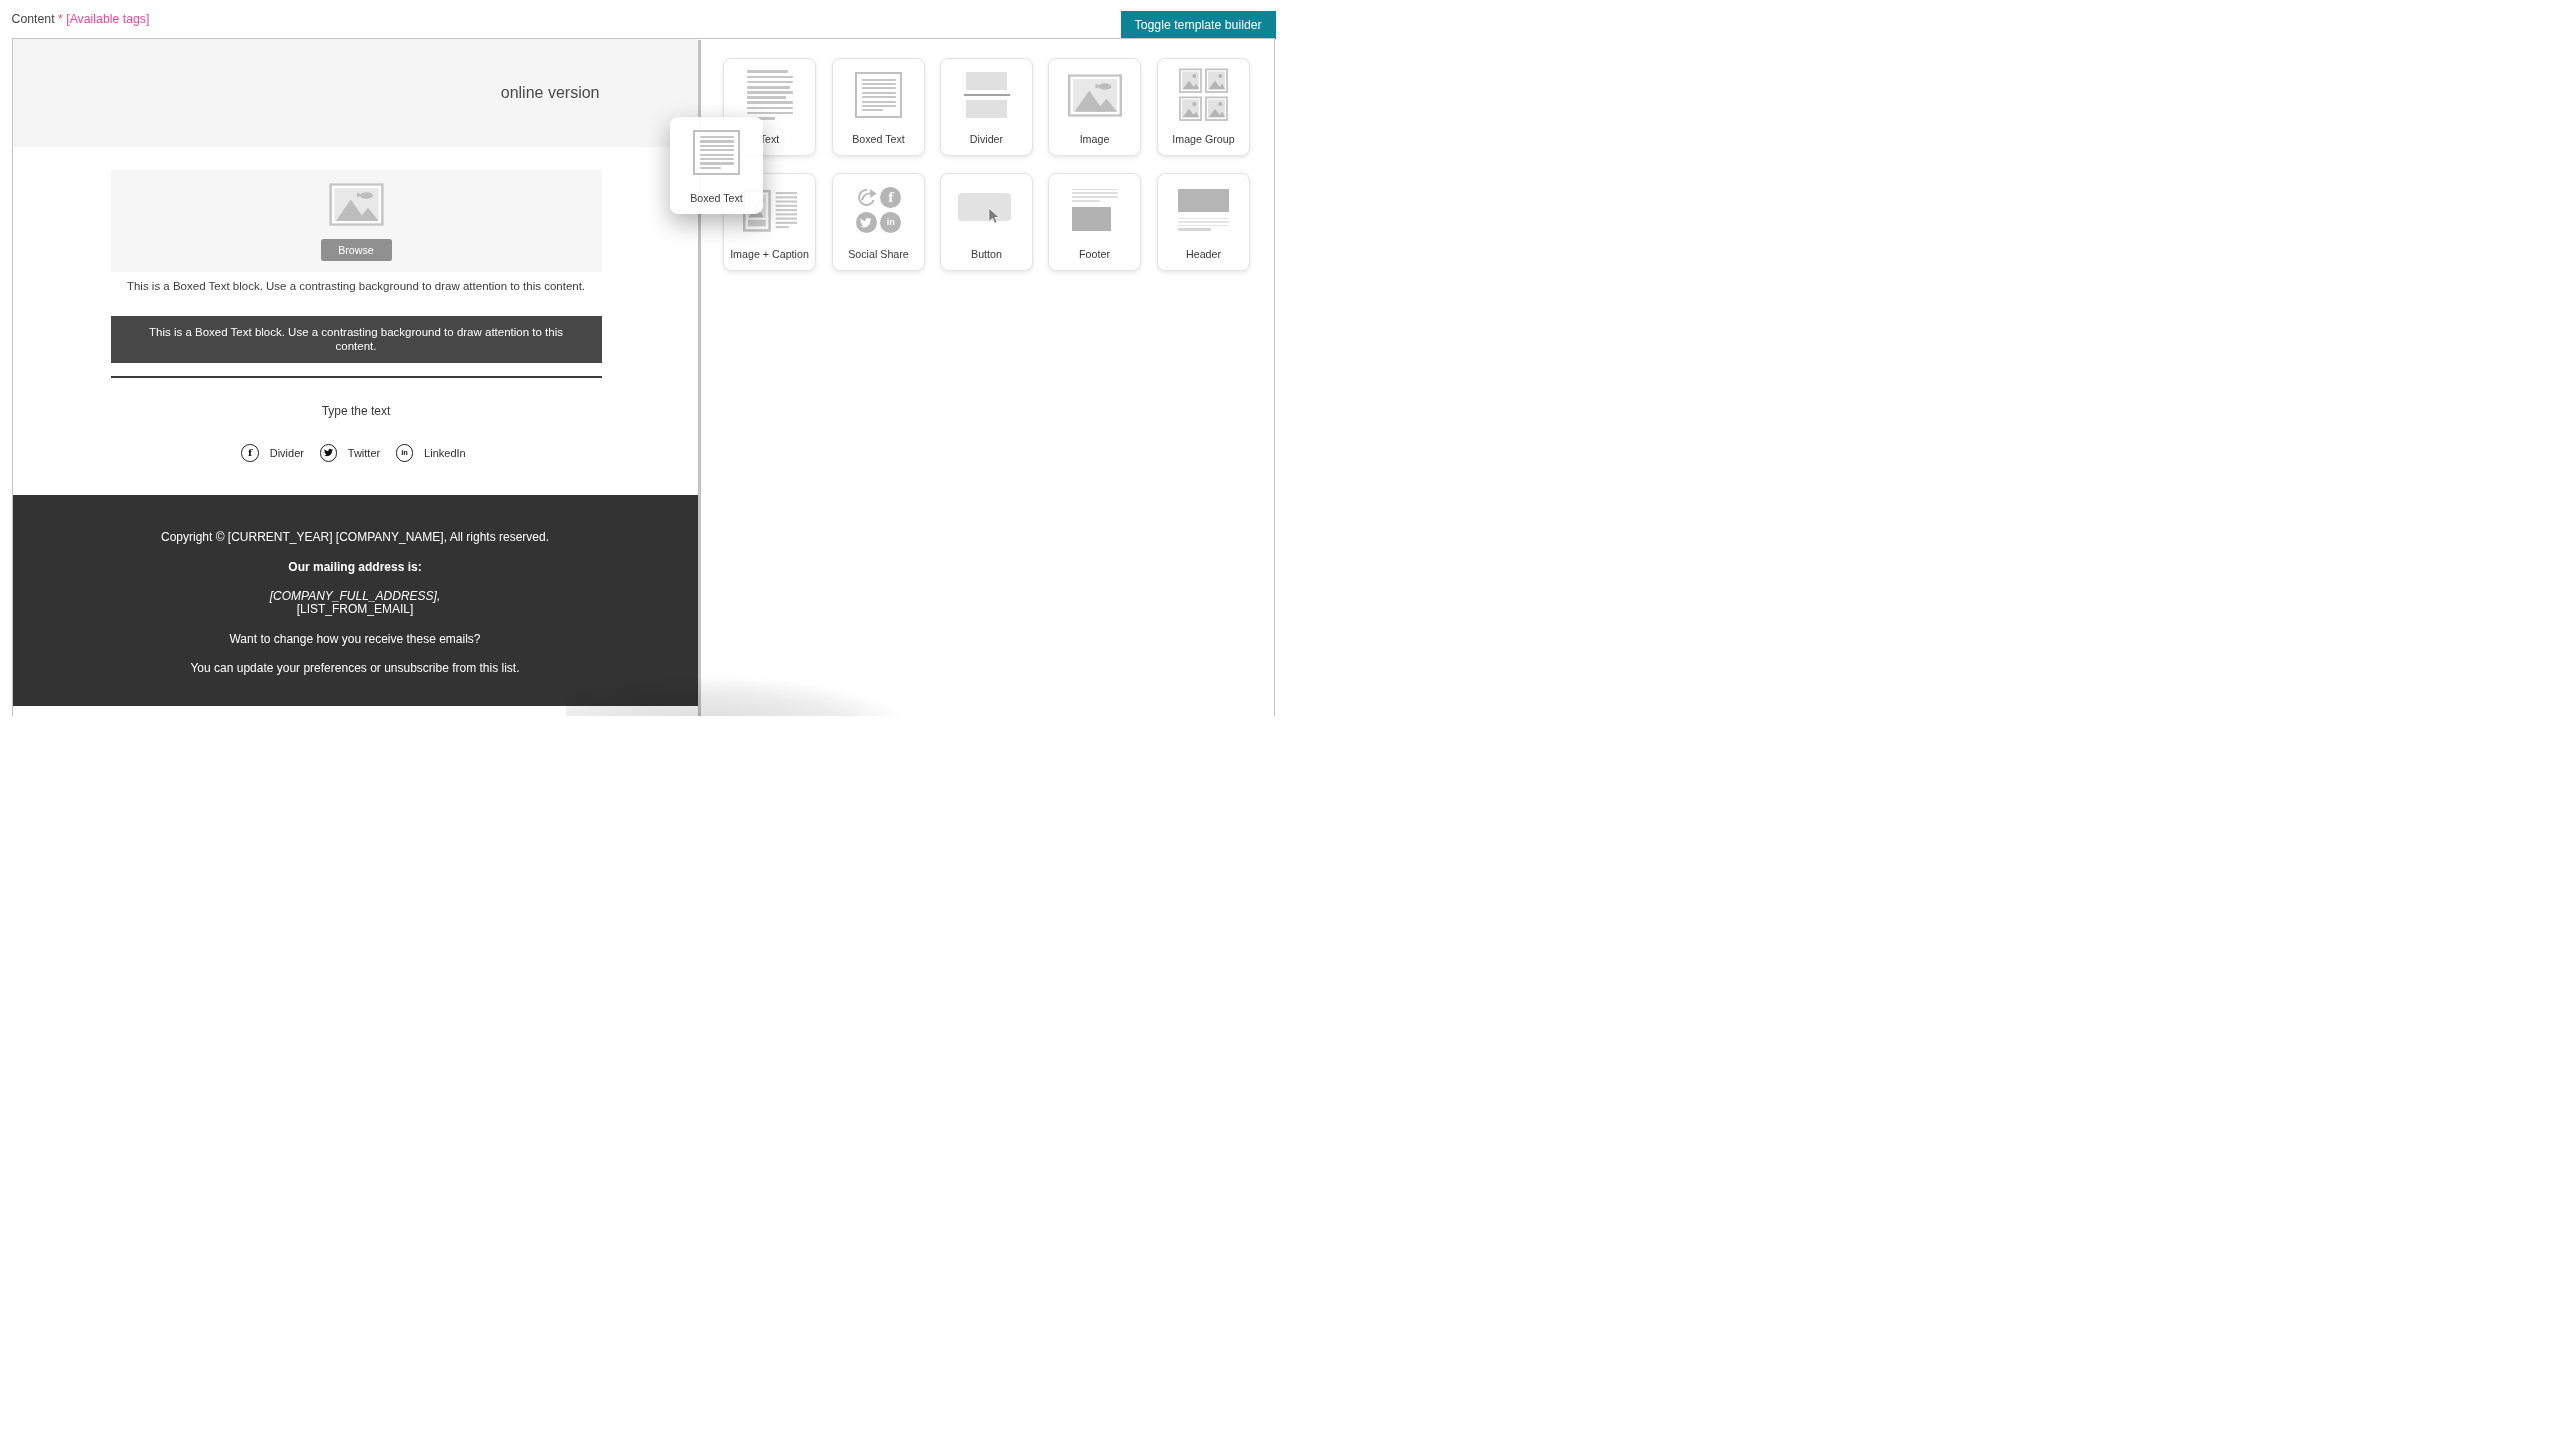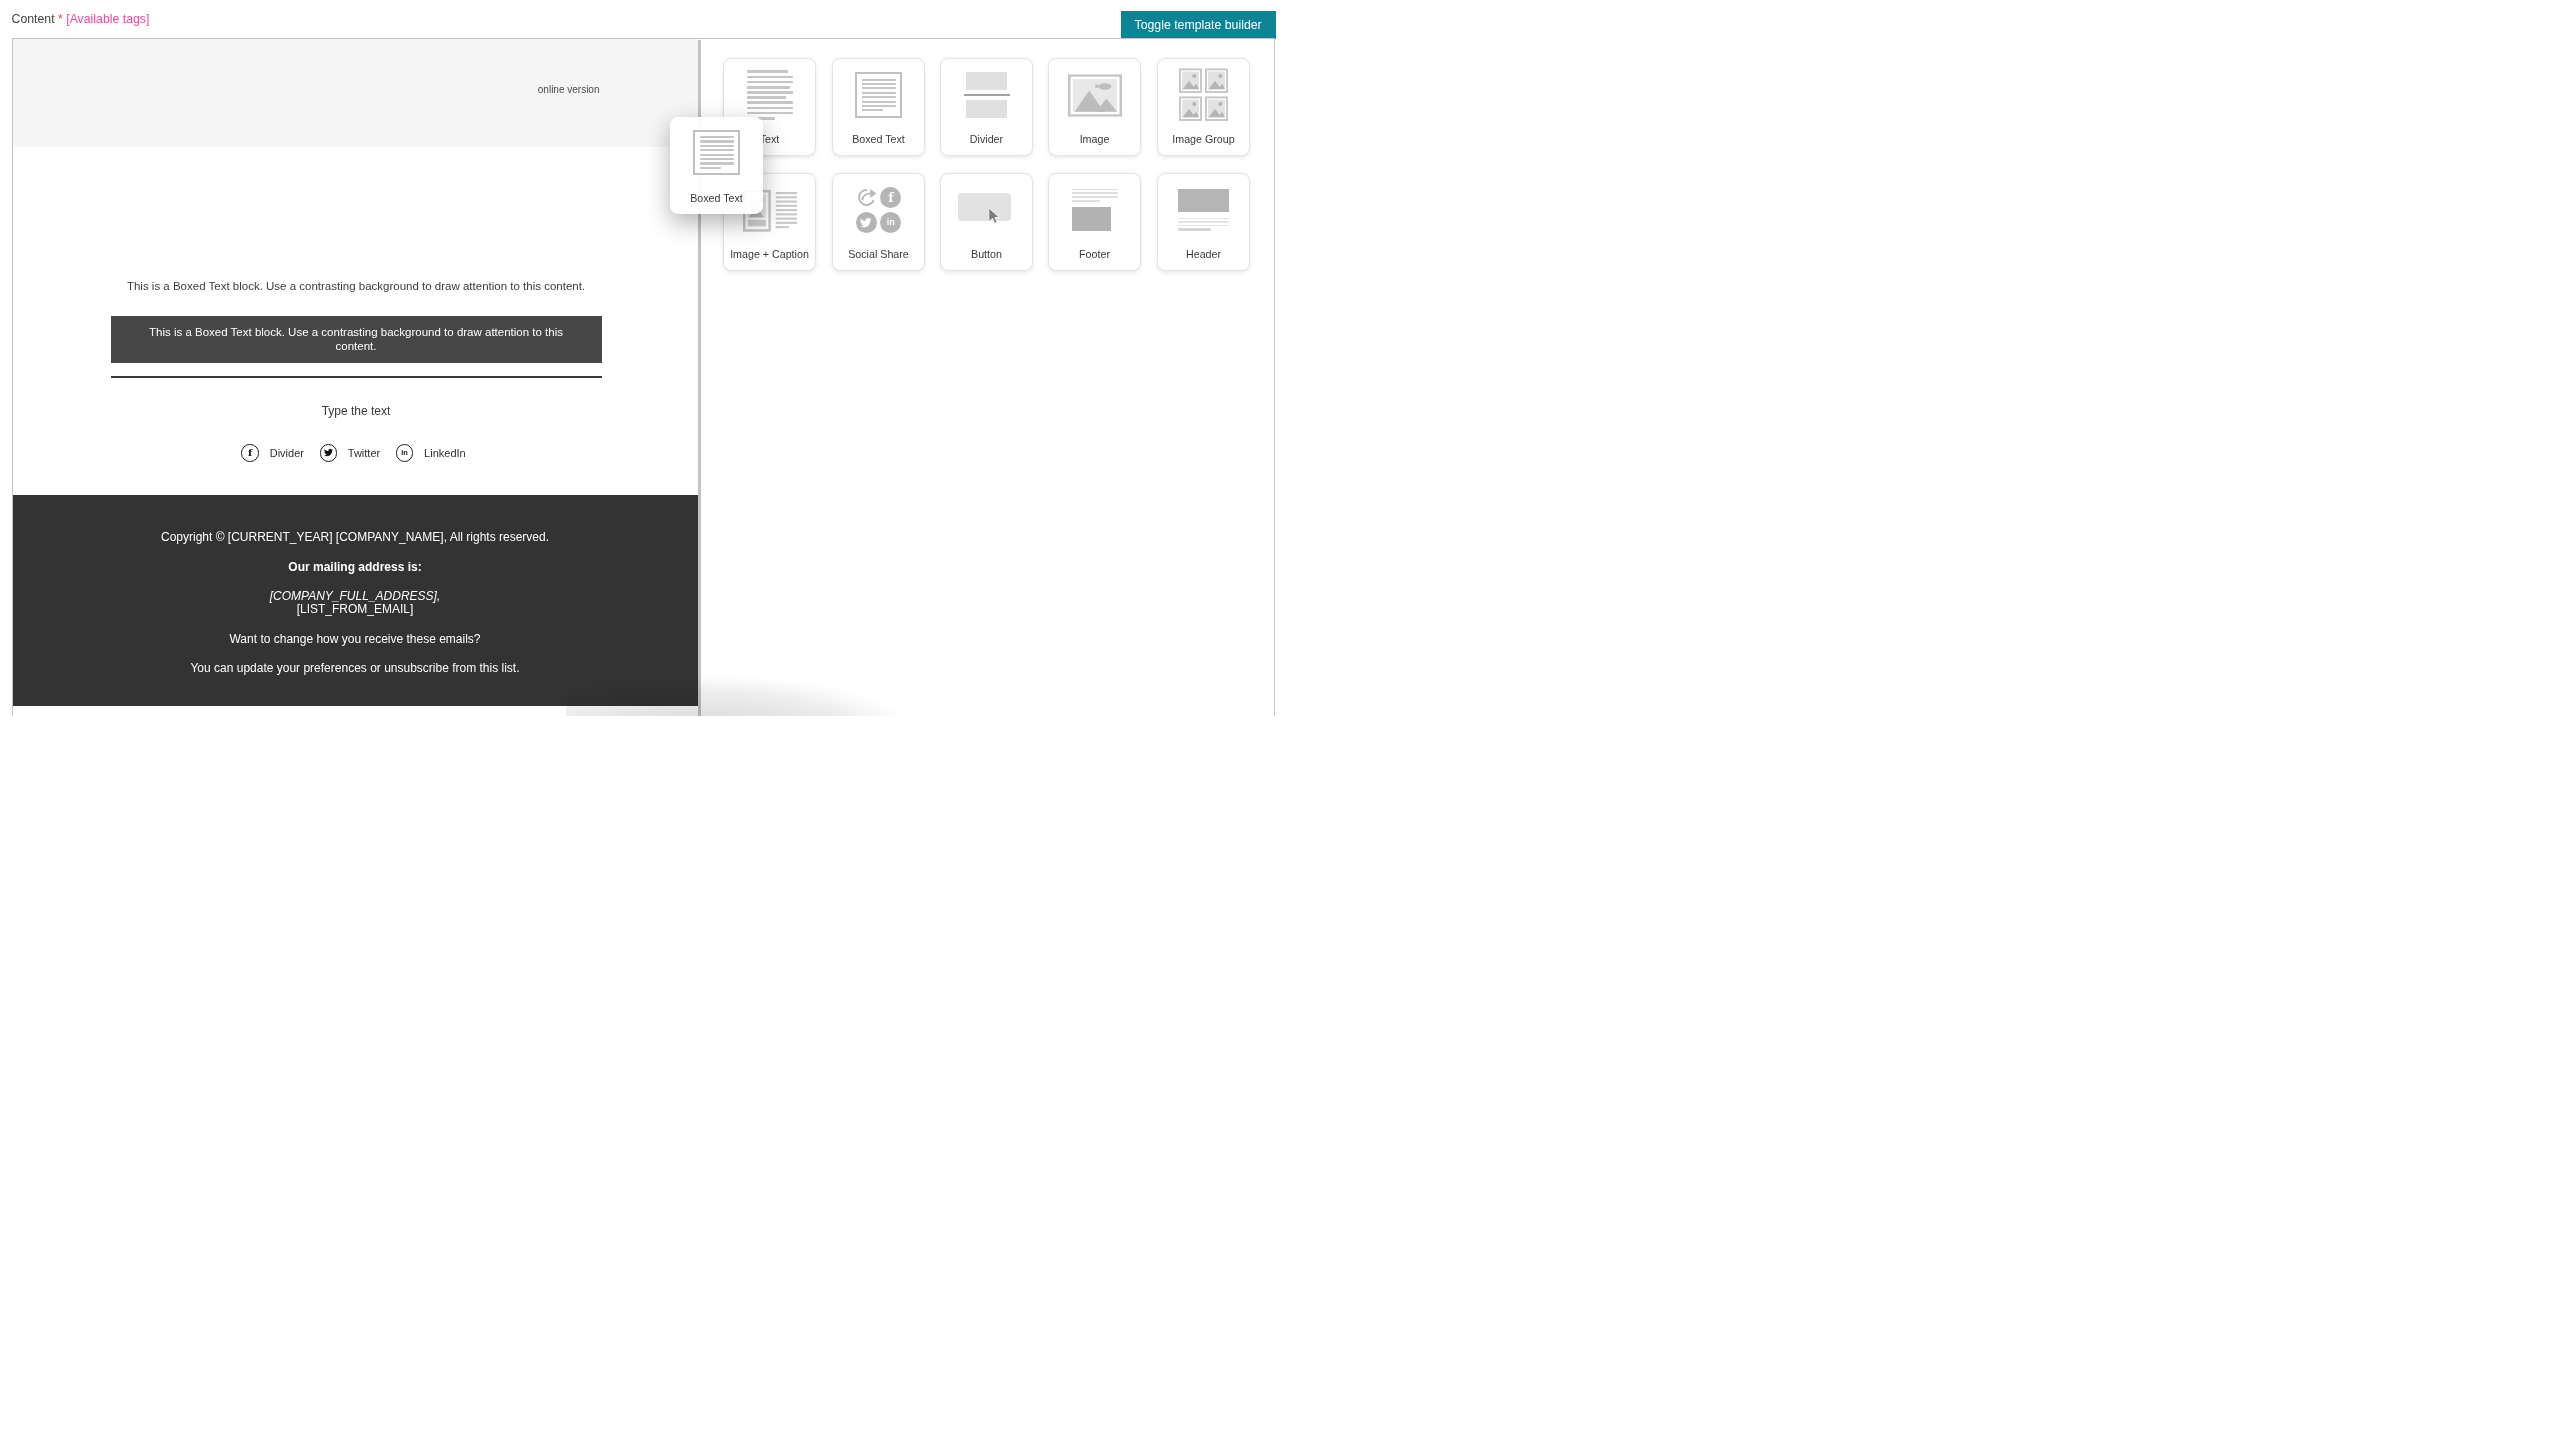--- a/index.html
+++ b/index.html
@@ -13,21 +13,21 @@
   .toggle-btn{position:absolute;right:12.3px;top:10.7px;height:28px;padding:0 14px;
     background:#0c8496;color:#fff;font-size:12.3px;border:none;display:flex;align-items:center;cursor:pointer;}
 
   
   .container{position:absolute;left:11.5px;top:38px;width:1263px;height:678px;
     border:0.8px solid #c4c4c4;border-bottom:none;background:#fff;box-sizing:border-box;}
 
   
   .preview{position:absolute;left:0;top:0;width:685px;height:678px;background:#fff;}
   .preview-band{position:absolute;left:0;top:0;width:685px;height:108px;background:#f5f5f6;}
-  .online-version{position:absolute;top:45px;right:98px;font-size:10px;color:#4a4a4a;}
+  .online-version{position:absolute;top:45px;right:98px;font-size:16px;color:#4a4a4a;}
   .image-block{position:absolute;left:98px;top:131px;width:491px;height:102px;background:#f6f6f6;}
   .placeholder-pic{position:absolute;left:211px;top:13px;}
   .browse-btn{position:absolute;left:210px;top:69px;width:71px;height:22px;background:#909090;color:#fff;
     font-size:10.7px;border:none;border-radius:2.5px;display:flex;align-items:center;justify-content:center;cursor:pointer;}
   .para{position:absolute;left:98px;top:241px;width:491px;text-align:center;font-size:11.5px;line-height:13.5px;color:#3c3c3c;}
   .dark-box{position:absolute;left:98px;top:277px;width:491px;height:47px;background:#474747;color:#fff;
     display:flex;align-items:center;justify-content:center;}
   .dark-box div{width:443px;text-align:center;font-size:11.5px;line-height:13.5px;}
   .hr-line{position:absolute;left:98px;top:337px;width:491px;height:1.6px;background:#3a3a3a;}
   .type-text{position:absolute;left:98px;top:365px;width:491px;text-align:center;font-size:12px;color:#3a3a3a;}
@@ -119,20 +119,26 @@
   </div>
   <button class="toggle-btn">Toggle template builder</button>
 
   <div class="container">
 
     <div class="preview">
       <div class="preview-band">
         <div class="online-version">online version</div>
       </div>
 
+      <div class="image-block">
+        <svg class="placeholder-pic" width="69" height="43" viewBox="0 0 84 52">
+            <use href="#sym-pic" width="84" height="52"></use>
+          </svg>
+        <button class="browse-btn">Browse</button>
+      </div>
 
       <div class="para">This is a Boxed Text block. Use a contrasting background to draw attention to this content.</div>
 
       <div class="dark-box">
         <div>This is a Boxed Text block. Use a contrasting background to draw attention to this content.</div>
       </div>
 
       <div class="hr-line"></div>
 
       <div class="type-text">Type the text</div>

